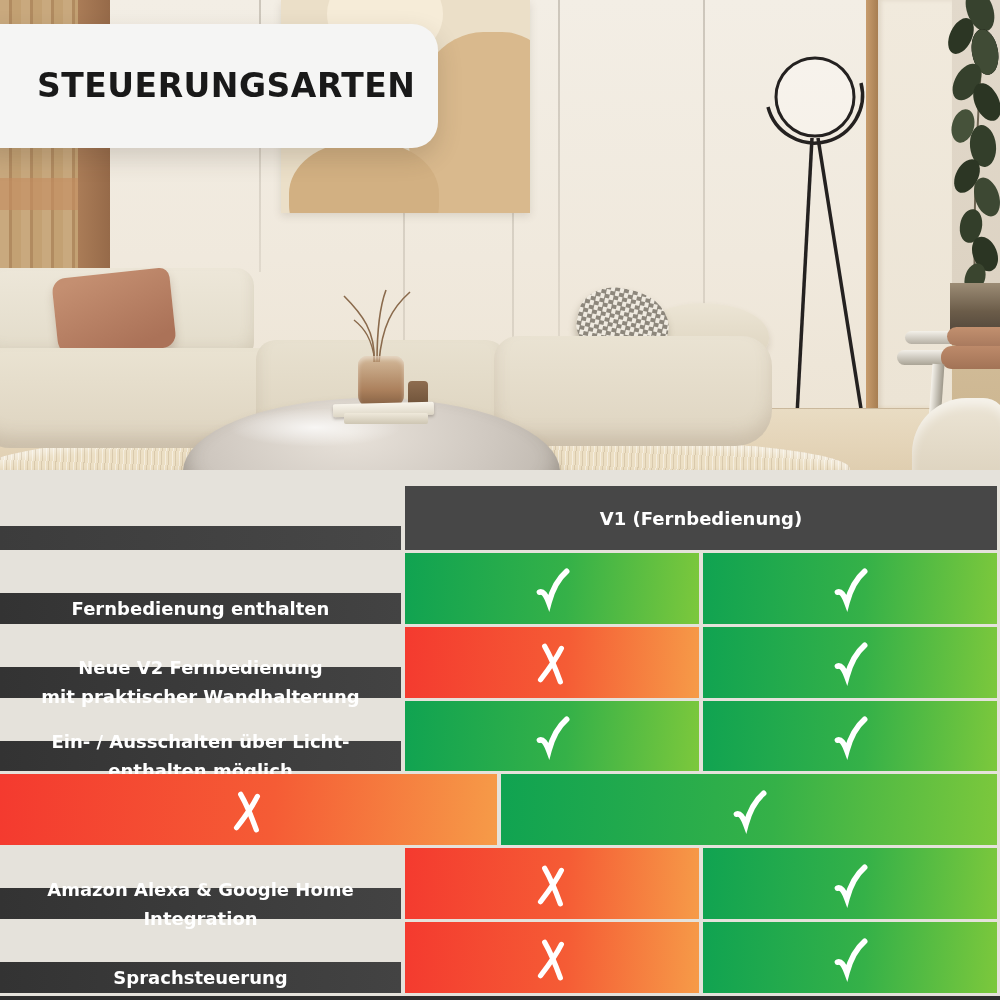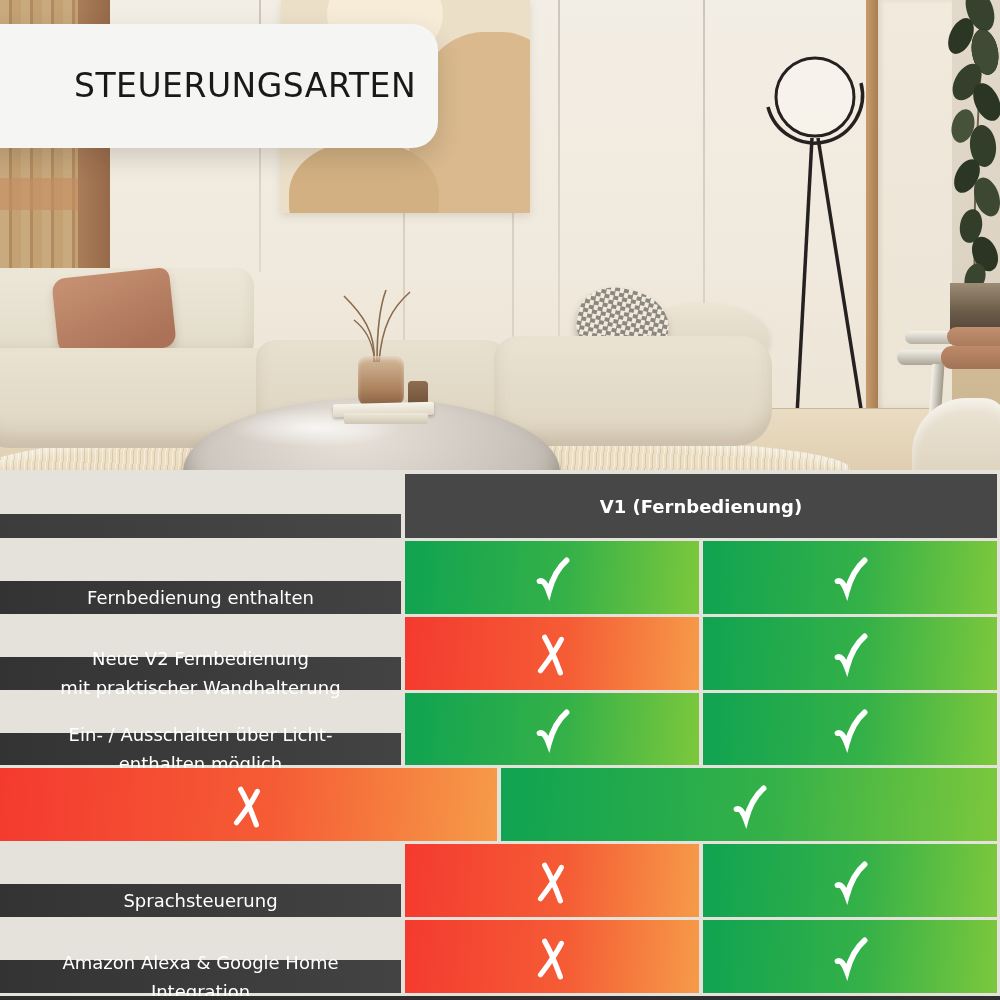--- a/index.html
+++ b/index.html
@@ -100,29 +100,29 @@
   .chair-leg{position:absolute;left:929px;top:364px;width:12px;height:100px;
        background:linear-gradient(90deg,#f6f3ec,#9d9789);transform:rotate(4deg);}
   .chair-cushion{position:absolute;left:912px;top:398px;width:95px;height:75px;
        background:linear-gradient(180deg,#ece5d6,#ded4c0);border-radius:55px 24px 0 0;
        box-shadow:inset 0 8px 10px rgba(255,255,255,.5);}
 
   
   .title-card{position:absolute;left:-26px;top:24px;width:464px;height:124px;
        background:#f5f5f4;border-radius:26px;box-shadow:0 10px 24px rgba(60,50,40,.18);
        display:flex;flex-direction:column;justify-content:center;padding-left:63px;}
-  .title-line{font-size:33px;line-height:50px;font-weight:400;letter-spacing:.5px;color:#191919;margin-left:37px;}
+  .title-line{font-size:33px;line-height:50px;font-weight:700;letter-spacing:.5px;color:#191919;}
 
   
   .ctable{position:absolute;left:0;top:470px;width:1000px;height:530px;
-       display:flex;flex-direction:column;gap:3px;background:#e5e2db;padding-top:4px;}
+       display:flex;flex-direction:column;gap:3px;background:#e5e2db;padding-top:16px;}
   .trow{display:flex;gap:4px;padding-right:3px;flex:1;min-height:0;}
   .trow.thead{flex:0 0 64px;}
   .cell{display:flex;align-items:center;justify-content:center;text-align:center;}
-  .cell.label{flex:0 0 401px;color:#ffffff;font-weight:400;font-size:18px;line-height:29px;
+  .cell.label{flex:0 0 401px;color:#ffffff;font-weight:700;font-size:18px;line-height:29px;
        white-space:pre-line;background:linear-gradient(90deg,#333333,#434343);margin-top:40px;}
   .thead .cell.label{background:linear-gradient(90deg,#3c3c3c,#474747);}
   .cell.head{flex:1;color:#ffffff;font-weight:700;font-size:18px;background:#474747;}
   .cell.mark-cell{flex:1;}
   .cell.mark-cell[data-mark="yes"]{background:linear-gradient(94deg,#10a351 0%,#35b148 55%,#7cc83c 100%);}
   .cell.mark-cell[data-mark="no"]{background:linear-gradient(94deg,#f43a2f 0%,#f55c35 55%,#f69b48 100%);}
   .mark svg{display:block;}
   .bottom-strip{flex:0 0 4px;background:#2e2e2e;}
 </style>
 </head>
@@ -290,50 +290,50 @@
       </div>
     <div class="cell mark-cell" data-name="v2-cell" data-mark="yes">
         <span class="mark" data-name="check-icon">
           <svg width="48" height="48" viewBox="0 0 46 46">
             <path d="M11 27 C14 26 17 29 20 37 C24 22 30 13 37 7" stroke="#ffffff" stroke-width="5.5" stroke-linecap="round" fill="none"></path>
           </svg>
         </span>
       </div>
   </div>
   <div class="trow" data-name="table-row">
-    <div class="cell label" data-name="row-label">Sprachsteuerung</div>
-    <div class="cell mark-cell" data-name="v1-cell" data-mark="no">
-        <span class="mark" data-name="cross-icon">
-          <svg width="48" height="48" viewBox="0 0 46 46">
-            <path d="M16 8 C23 20 27 31 31 42" stroke="#ffffff" stroke-width="5" stroke-linecap="round" fill="none"></path>
-            <path d="M32 10 C27 20 19 31 12 40" stroke="#ffffff" stroke-width="5" stroke-linecap="round" fill="none"></path>
-          </svg>
-        </span>
-      </div>
-    <div class="cell mark-cell" data-name="v2-cell" data-mark="yes">
-        <span class="mark" data-name="check-icon">
-          <svg width="48" height="48" viewBox="0 0 46 46">
-            <path d="M11 27 C14 26 17 29 20 37 C24 22 30 13 37 7" stroke="#ffffff" stroke-width="5.5" stroke-linecap="round" fill="none"></path>
-          </svg>
-        </span>
-      </div>
-  </div>
-  <div class="trow" data-name="table-row">
     <div class="cell label" data-name="row-label">Amazon Alexa &amp; Google Home
 Integration</div>
     <div class="cell mark-cell" data-name="v1-cell" data-mark="no">
         <span class="mark" data-name="cross-icon">
           <svg width="48" height="48" viewBox="0 0 46 46">
             <path d="M16 8 C23 20 27 31 31 42" stroke="#ffffff" stroke-width="5" stroke-linecap="round" fill="none"></path>
             <path d="M32 10 C27 20 19 31 12 40" stroke="#ffffff" stroke-width="5" stroke-linecap="round" fill="none"></path>
           </svg>
         </span>
       </div>
     <div class="cell mark-cell" data-name="v2-cell" data-mark="yes">
         <span class="mark" data-name="check-icon">
           <svg width="48" height="48" viewBox="0 0 46 46">
             <path d="M11 27 C14 26 17 29 20 37 C24 22 30 13 37 7" stroke="#ffffff" stroke-width="5.5" stroke-linecap="round" fill="none"></path>
           </svg>
         </span>
       </div>
   </div>
+  <div class="trow" data-name="table-row">
+    <div class="cell label" data-name="row-label">Sprachsteuerung</div>
+    <div class="cell mark-cell" data-name="v1-cell" data-mark="no">
+        <span class="mark" data-name="cross-icon">
+          <svg width="48" height="48" viewBox="0 0 46 46">
+            <path d="M16 8 C23 20 27 31 31 42" stroke="#ffffff" stroke-width="5" stroke-linecap="round" fill="none"></path>
+            <path d="M32 10 C27 20 19 31 12 40" stroke="#ffffff" stroke-width="5" stroke-linecap="round" fill="none"></path>
+          </svg>
+        </span>
+      </div>
+    <div class="cell mark-cell" data-name="v2-cell" data-mark="yes">
+        <span class="mark" data-name="check-icon">
+          <svg width="48" height="48" viewBox="0 0 46 46">
+            <path d="M11 27 C14 26 17 29 20 37 C24 22 30 13 37 7" stroke="#ffffff" stroke-width="5.5" stroke-linecap="round" fill="none"></path>
+          </svg>
+        </span>
+      </div>
+  </div>
   <div class="bottom-strip" data-name="table-bottom-strip"></div>
 </div>
 
 </body></html>

